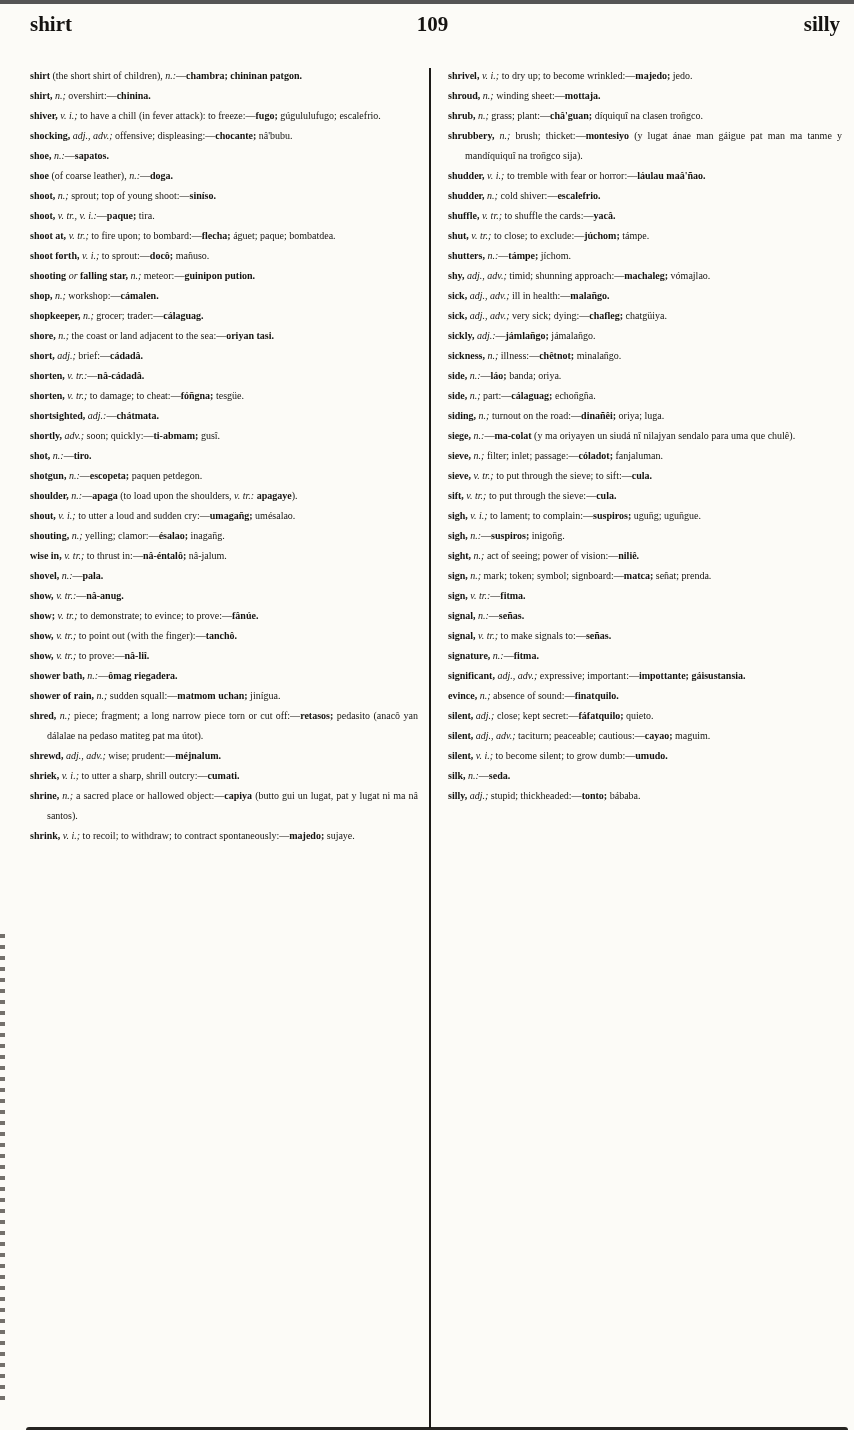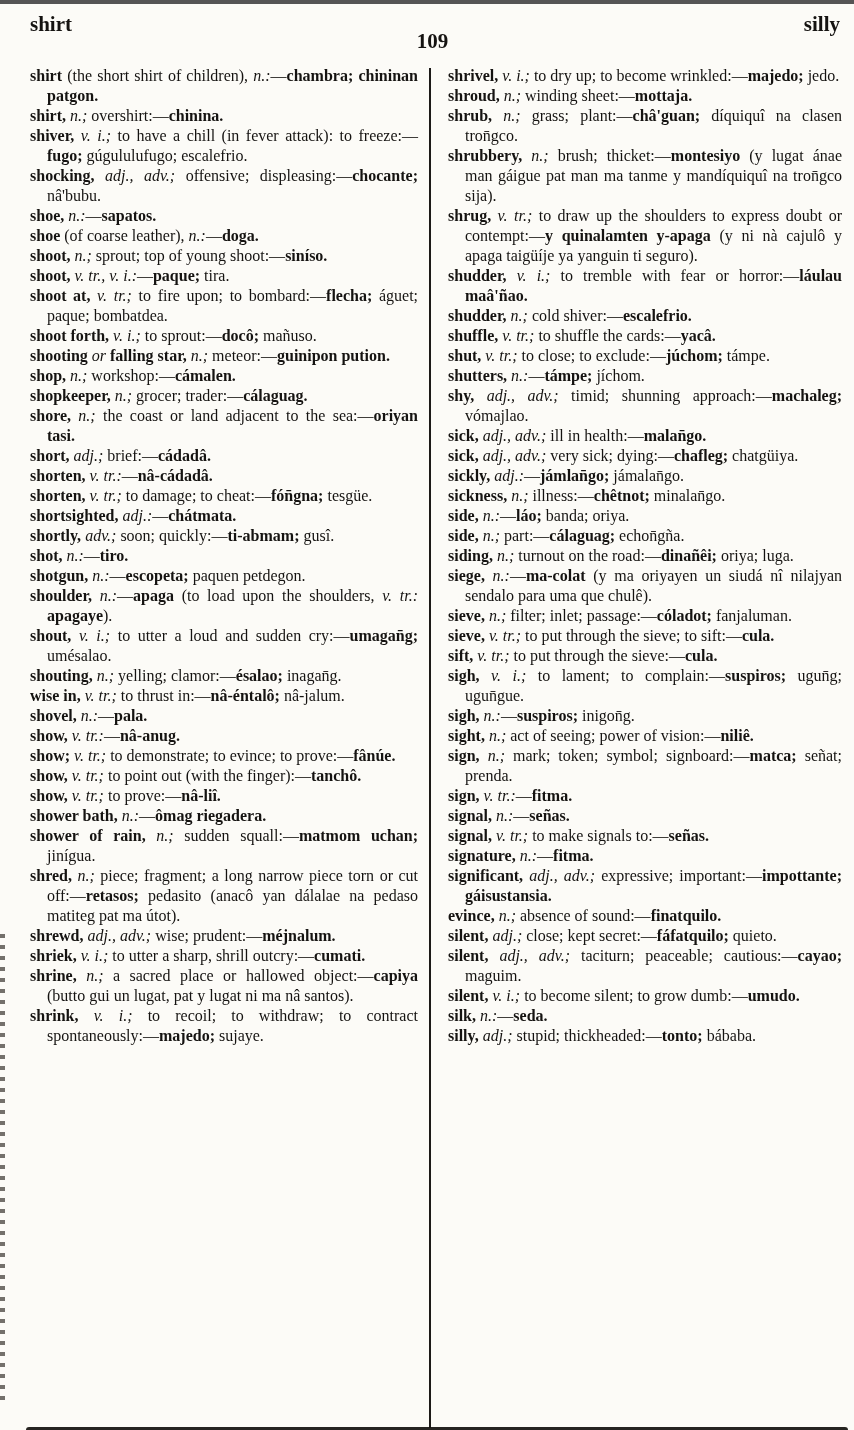--- a/index.html
+++ b/index.html
@@ -10,25 +10,25 @@
     background:#fcfbf7;
     color:#151311;
     font-family:"Liberation Serif","DejaVu Serif",serif;
     overflow:hidden;
   }
   .header {
     position:absolute; top:8px; left:30px; right:14px; height:34px;
     font-size:21px; font-weight:bold;
   }
   .header .hw-left  { position:absolute; left:0; top:0; }
-  .header .hw-center{ position:absolute; left:50%; transform:translateX(-58%); top:17px; }
+  .header .hw-center{ position:absolute; left:50%; transform:translateX(-58%); top:0; }
   .header .hw-right { position:absolute; right:0; top:0; }
   .col {
     position:absolute; top:62px;
-    font-size:16px; line-height:20px;
+    font-size:10px; line-height:20px;
   }
   .col-left  { left:30px;  width:388px; }
   .col-right { left:448px; width:394px; }
   .divider {
     position:absolute; left:429px; top:64px; bottom:6px; width:2px;
     background:#1c1a18;
   }
   .entry {
     margin:0; padding-left:17px; text-indent:-17px;
     text-align:justify;
@@ -95,21 +95,20 @@
       <p class="entry"><span class="b">shrewd, </span><span class="i">adj., adv.; </span><span>wise; prudent:—</span><span class="b">méjnalum.</span></p>
       <p class="entry"><span class="b">shriek, </span><span class="i">v. i.; </span><span>to utter a sharp, shrill outcry:—</span><span class="b">cumati.</span></p>
       <p class="entry"><span class="b">shrine, </span><span class="i">n.; </span><span>a sacred place or hallowed object:—</span><span class="b">capiya</span><span> (butto gui un lugat, pat y lugat ni ma nâ santos).</span></p>
       <p class="entry"><span class="b">shrink, </span><span class="i">v. i.; </span><span>to recoil; to withdraw; to contract spontaneously:—</span><span class="b">majedo; </span><span>sujaye.</span></p>
     </div>
   <div class="col col-right">
       <p class="entry"><span class="b">shrivel, </span><span class="i">v. i.; </span><span>to dry up; to become wrinkled:—</span><span class="b">majedo; </span><span>jedo.</span></p>
       <p class="entry"><span class="b">shroud, </span><span class="i">n.; </span><span>winding sheet:—</span><span class="b">mottaja.</span></p>
       <p class="entry"><span class="b">shrub, </span><span class="i">n.; </span><span>grass; plant:—</span><span class="b">châ'guan; </span><span>díquiquî na clasen tron̄gco.</span></p>
       <p class="entry"><span class="b">shrubbery, </span><span class="i">n.; </span><span>brush; thicket:—</span><span class="b">montesiyo</span><span> (y lugat ánae man gáigue pat man ma tanme y mandíquiquî na tron̄gco sija).</span></p>
-      <p class="entry"><span class="b">shrug, </span><span class="i">v. tr.; </span><span>to draw up the shoulders to express doubt or contempt:—</span><span class="b">y quinalamten y-apaga</span><span> (y ni nà cajulô y apaga taigüíje ya yanguin ti seguro).</span></p>
       <p class="entry"><span class="b">shudder, </span><span class="i">v. i.; </span><span>to tremble with fear or horror:—</span><span class="b">láulau maâ'ñao.</span></p>
       <p class="entry"><span class="b">shudder, </span><span class="i">n.; </span><span>cold shiver:—</span><span class="b">escalefrio.</span></p>
       <p class="entry"><span class="b">shuffle, </span><span class="i">v. tr.; </span><span>to shuffle the cards:—</span><span class="b">yacâ.</span></p>
       <p class="entry"><span class="b">shut, </span><span class="i">v. tr.; </span><span>to close; to exclude:—</span><span class="b">júchom; </span><span>támpe.</span></p>
       <p class="entry"><span class="b">shutters, </span><span class="i">n.:</span><span>—</span><span class="b">támpe; </span><span>jíchom.</span></p>
       <p class="entry"><span class="b">shy, </span><span class="i">adj., adv.; </span><span>timid; shunning approach:—</span><span class="b">machaleg; </span><span>vómajlao.</span></p>
       <p class="entry"><span class="b">sick, </span><span class="i">adj., adv.; </span><span>ill in health:—</span><span class="b">malan̄go.</span></p>
       <p class="entry"><span class="b">sick, </span><span class="i">adj., adv.; </span><span>very sick; dying:—</span><span class="b">chafleg; </span><span>chatgüiya.</span></p>
       <p class="entry"><span class="b">sickly, </span><span class="i">adj.:</span><span>—</span><span class="b">jámlan̄go; </span><span>jámalan̄go.</span></p>
       <p class="entry"><span class="b">sickness, </span><span class="i">n.; </span><span>illness:—</span><span class="b">chêtnot; </span><span>minalan̄go.</span></p>

